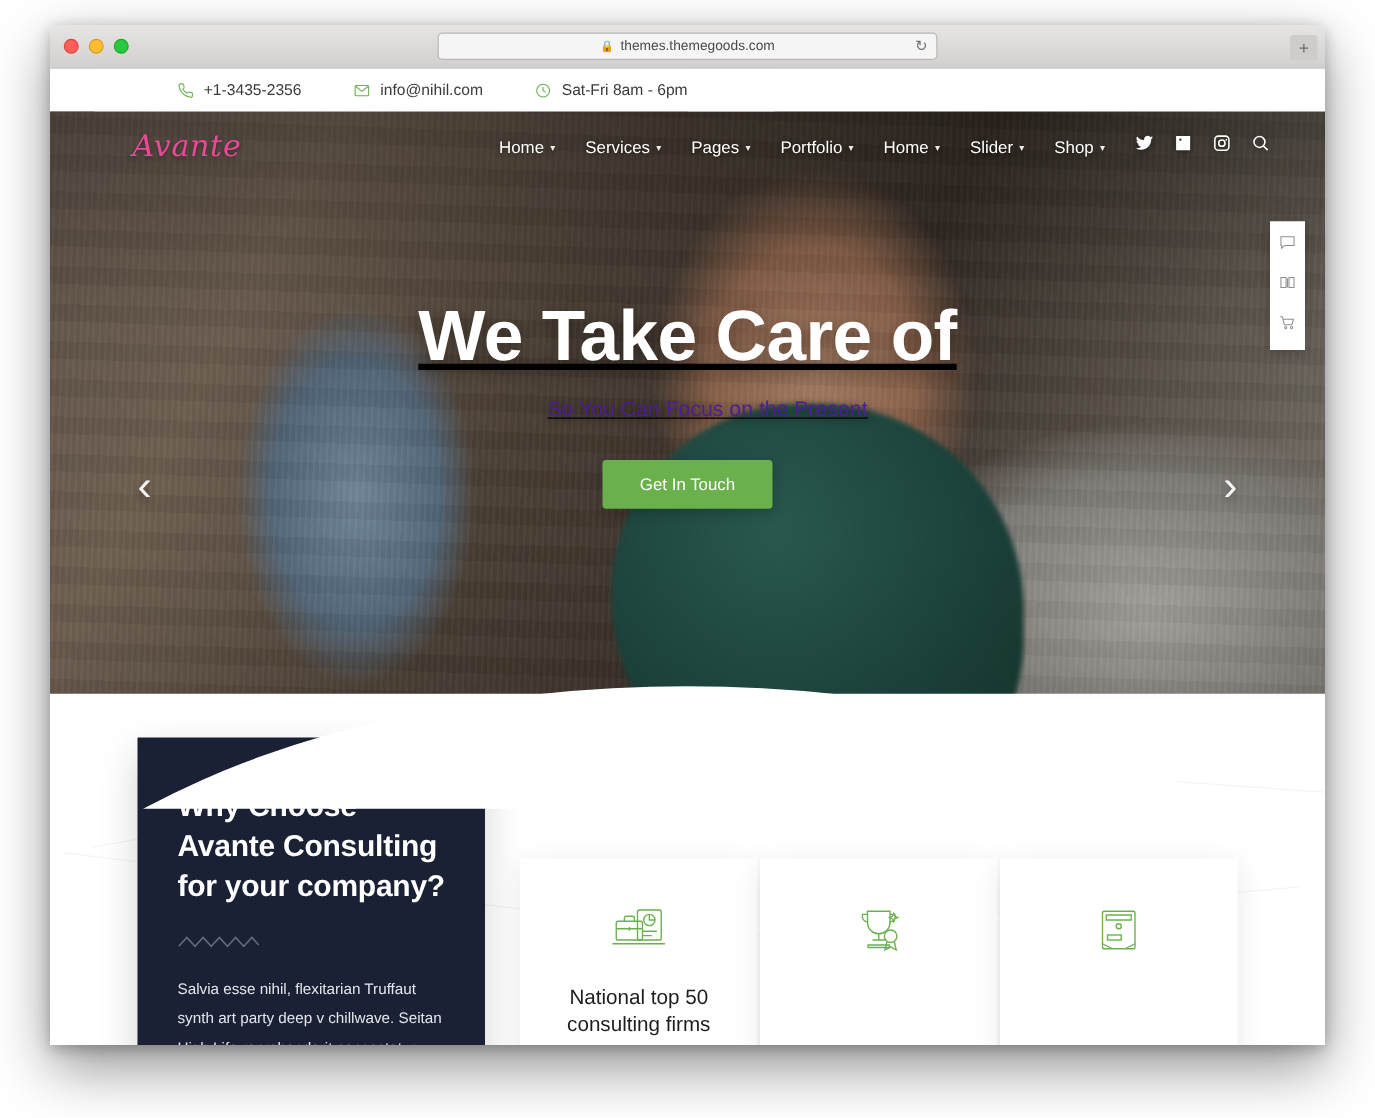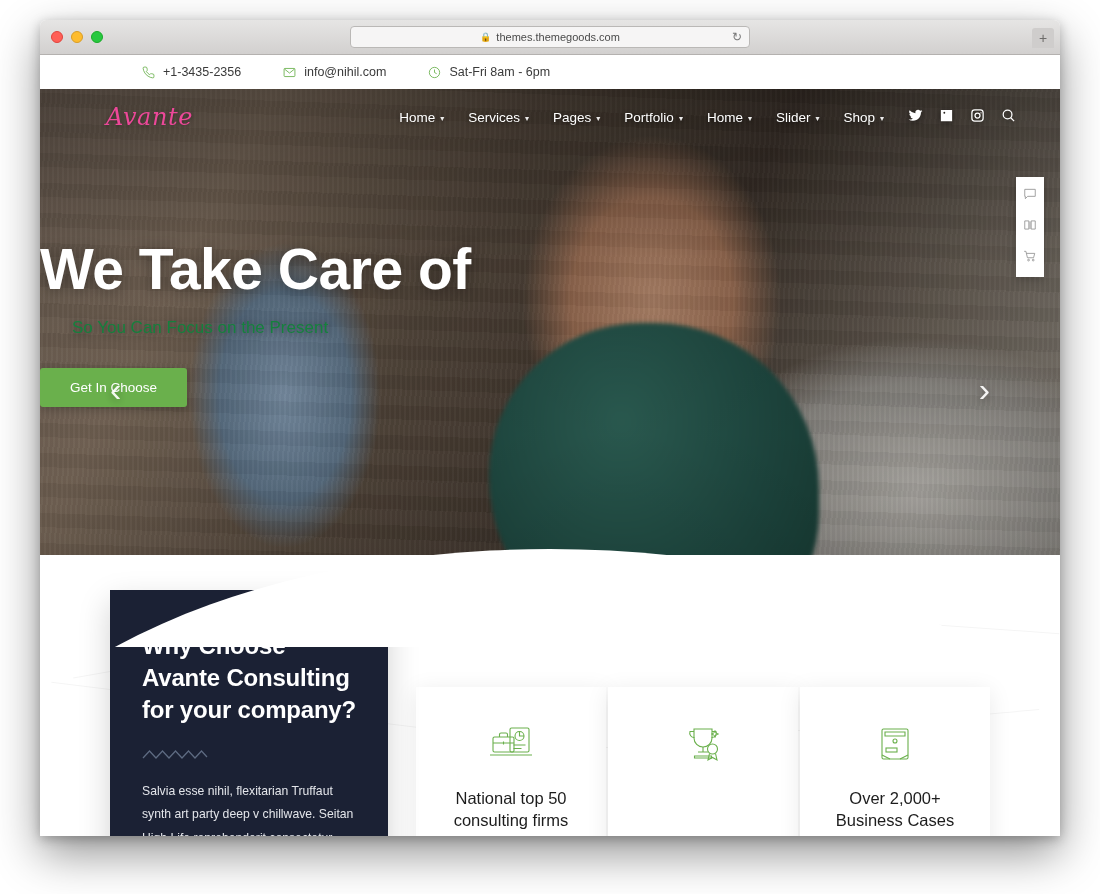--- a/index.html
+++ b/index.html
@@ -116,26 +116,26 @@
   }
   .menu { margin-left:auto; display:flex; align-items:center; gap:24px; margin-right:24px; }
   .mi { display:flex; align-items:center; gap:5px; color:#fff; font-size:13.5px;
         text-shadow:0 1px 4px rgba(0,0,0,.5); }
   .mi .cv { font-size:8px; opacity:.9; transform:translateY(1px); }
   .socials { display:flex; align-items:center; gap:16px; margin-right:44px; }
   .socials svg { width:15px; height:15px; fill:#fff; filter:drop-shadow(0 1px 3px rgba(0,0,0,.5)); }
   .search-ic svg { width:15px; height:15px; fill:none; stroke:#fff; stroke-width:2; }
 
   
-  .hero-copy { position:absolute; left:0; right:0; top:150px; text-align:left; z-index:4; }
+  .hero-copy { position:absolute; left:0; right:0; top:150px; text-align:center; z-index:4;text-decoration:underline; }
   .h1 {
     color:#fff; font-size:57px; line-height:1.07; font-weight:bold;
     letter-spacing:-.5px; text-shadow:0 2px 14px rgba(0,0,0,.35);
   }
-  .h2 { margin-top:18px; color:#15803d; font-size:17px; text-shadow:0 1px 8px rgba(0,0,0,.45);margin-left:32px; }
+  .h2 { margin-top:18px; color:#4c1d95; font-size:17px; text-shadow:0 1px 8px rgba(0,0,0,.45);margin-left:32px; }
   .cta {
     display:inline-block; margin-top:30px;
     background:#6ab04c; color:#fff;
     padding:12px 30px; font-size:13.5px; border-radius:3px;
     box-shadow:0 3px 10px rgba(0,0,0,.2);
   }
 
   
   .arrow {
     position:absolute; top:283px; z-index:5;
@@ -317,21 +317,21 @@
                 </svg>
             </span>
           </div>
         </div>
 
         <div class="hero-copy">
           <div class="h1">
             <div>We Take Care of</div>
           </div>
           <div class="h2">So You Can Focus on the Present</div>
-          <div class="cta">Get In Choose</div>
+          <div class="cta">Get In Touch</div>
         </div>
 
         <div class="arrow arrow-l">‹</div>
         <div class="arrow arrow-r">›</div>
 
         <div class="curve"></div>
       </div>
 
       <div class="widget">
         <span class="wi">
@@ -407,21 +407,20 @@
           <div class="card">
             <div class="ic">
               <svg viewBox="0 0 48 48">
                 <rect x="11" y="9" width="26" height="30" rx="1.5"></rect>
                 <path d="M14 12h20v4H14z"></path>
                 <circle cx="24" cy="21" r="2"></circle>
                 <rect x="15" y="28" width="11" height="4"></rect>
                 <path d="M11 35l8 4M37 35l-8 4"></path>
               </svg>
             </div>
-            <h4>Over 2,000+ Business Cases</h4>
 
           </div>
 
         </div>
       </div>
 
     </div>
   </div>
 </div>
 

